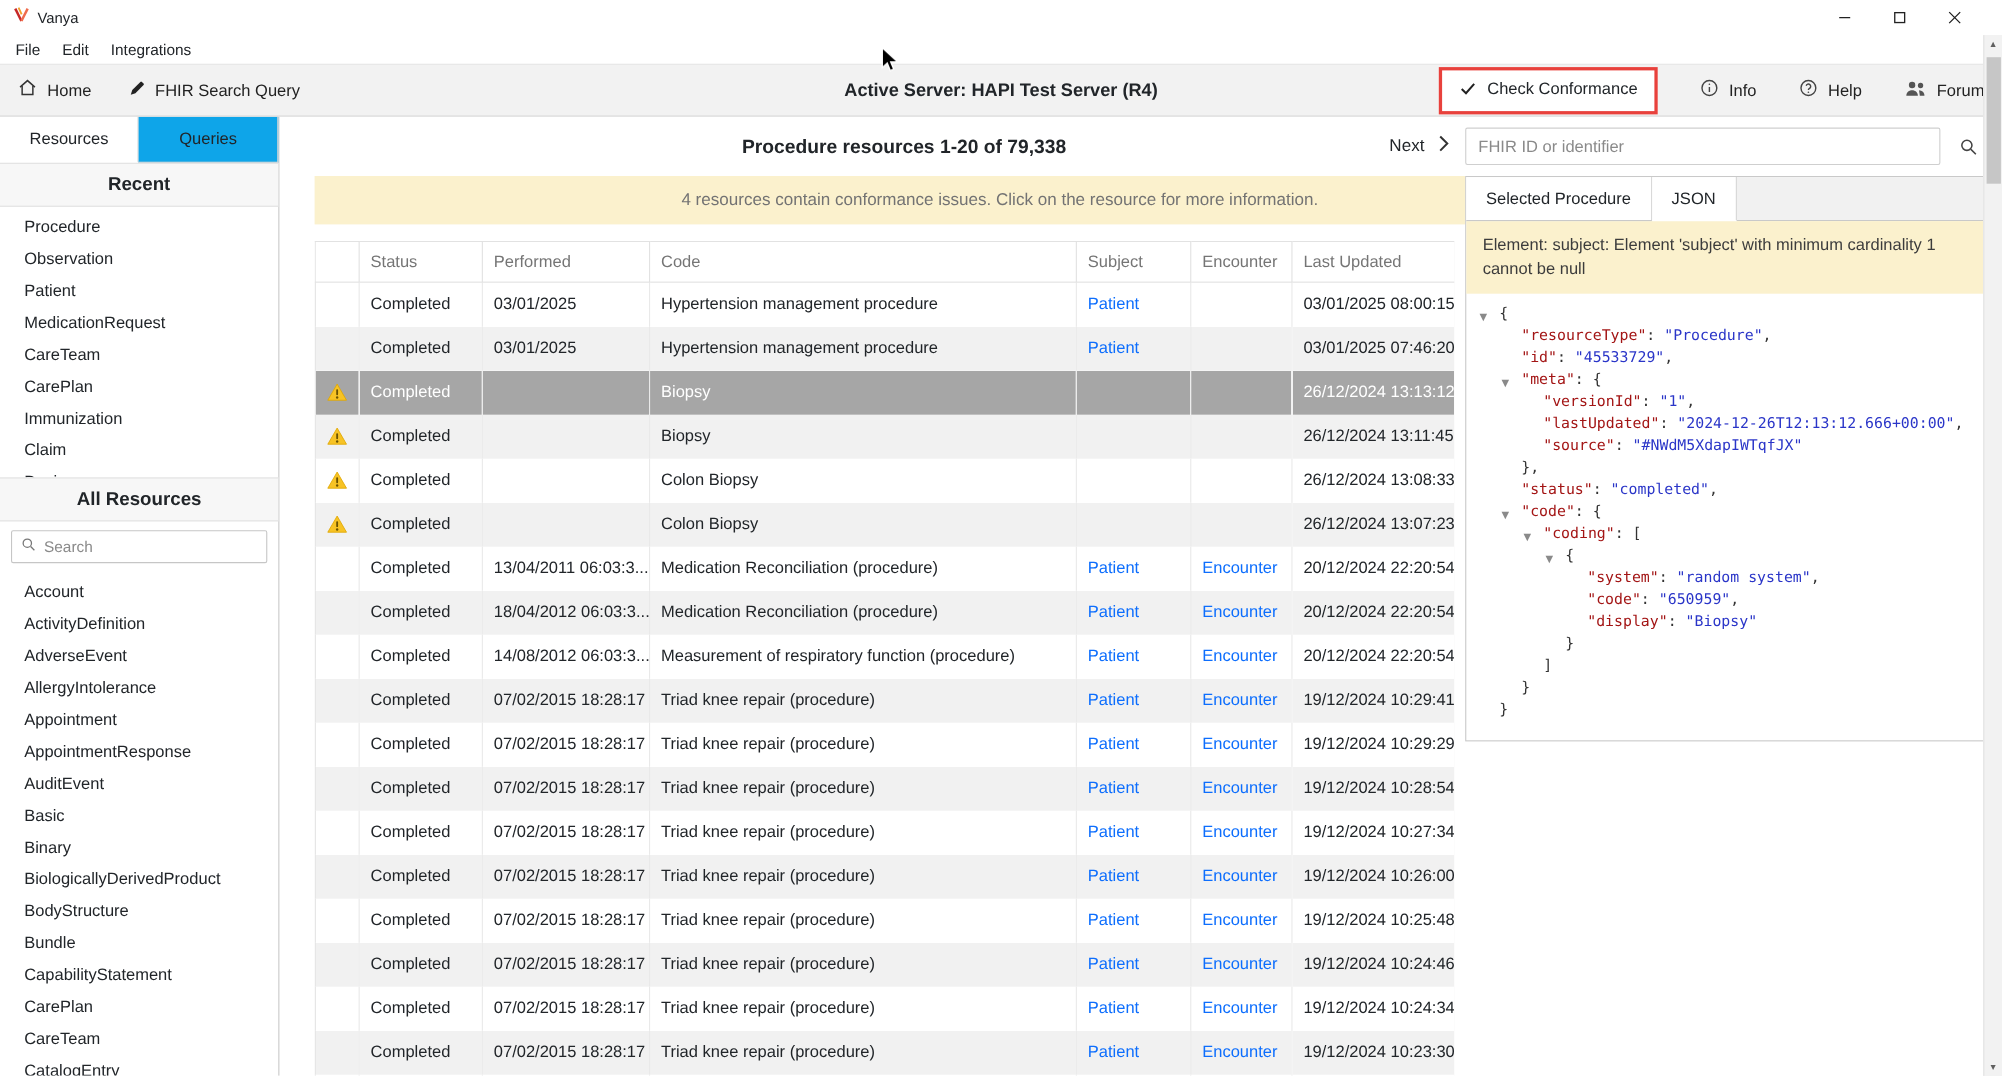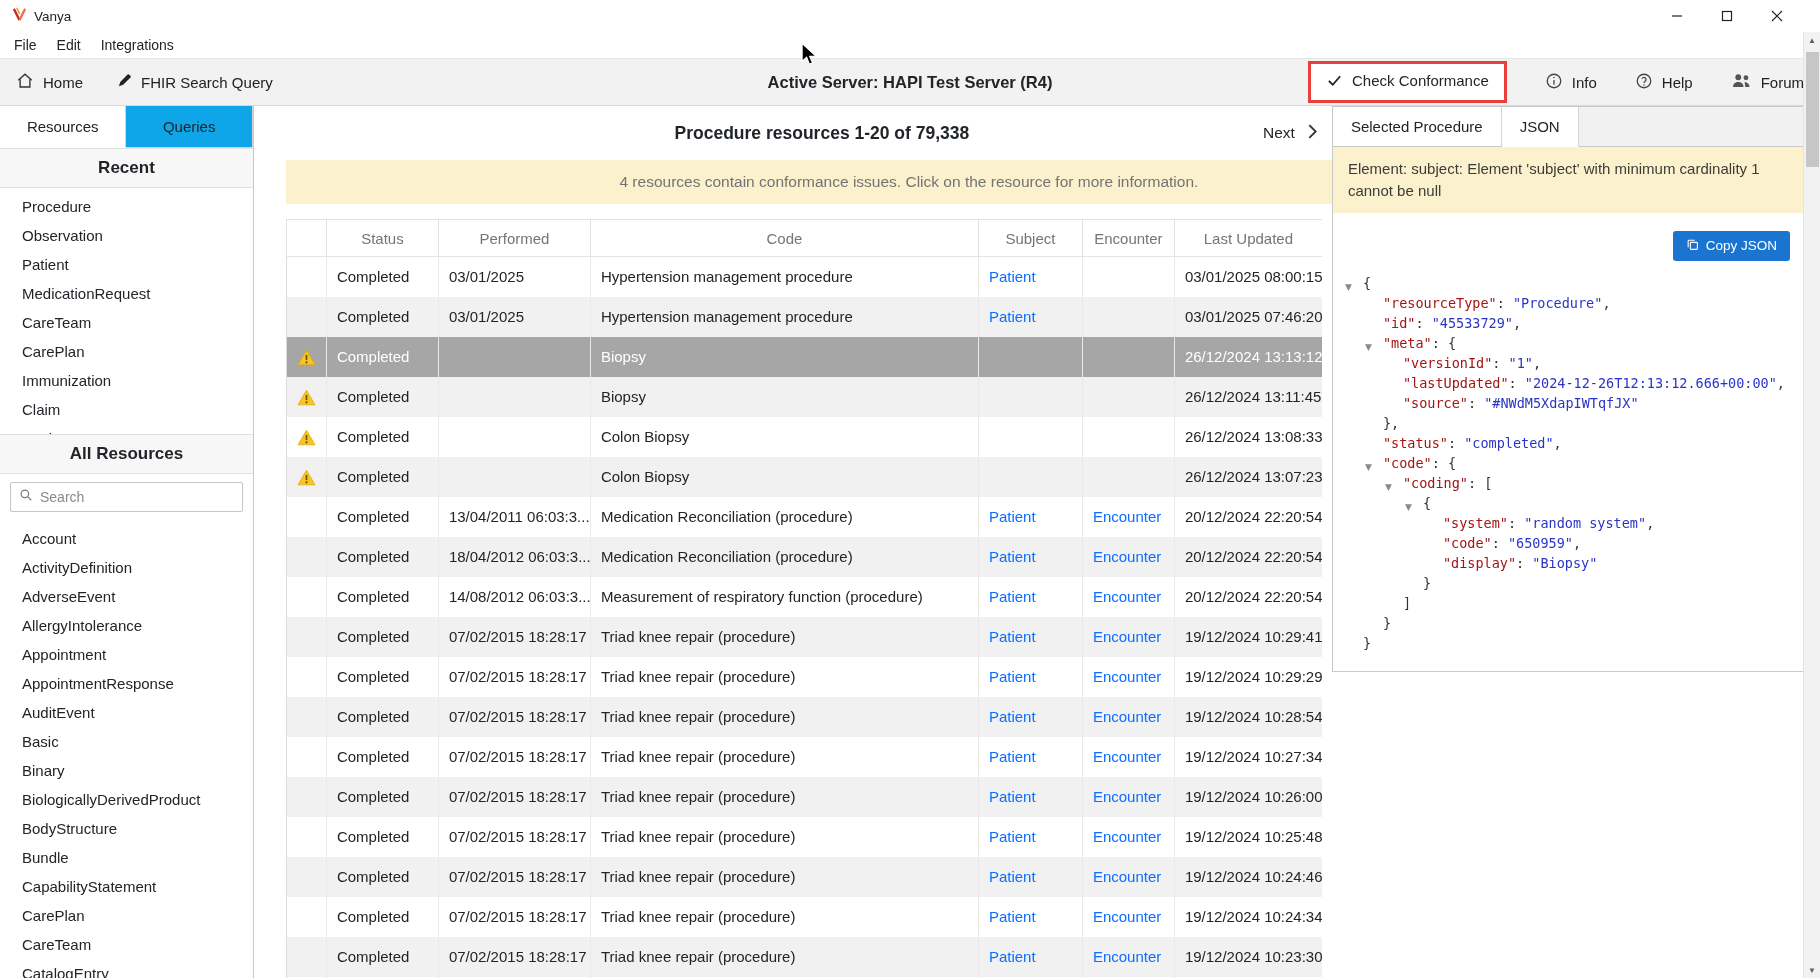--- a/index.html
+++ b/index.html
@@ -45,21 +45,21 @@
   .side-search input { border:none; outline:none; width:100%; font-size:14px; font-family:"Liberation Sans",sans-serif; background:transparent; }
 
   
   .main { width:1078px; padding-left:32px; display:flex; flex-direction:column; }
   .main-header { width:1036px; height:54px; position:relative; display:flex; align-items:center; justify-content:center; }
   .main-title { font-weight:bold; font-size:17.5px;padding-left:36px; }
   .next-btn { position:absolute; right:4px; display:flex; align-items:center; gap:12px; font-size:15.5px; }
   .banner { width:1246px; background:#fbf1cd; text-align:center; padding:13px 0; font-size:15.5px; color:#737373; margin-bottom:15px; }
   .table-wrap { width:1036px; flex:1; overflow:hidden; }
   table { width:1036px; border-collapse:collapse; table-layout:fixed; background:#fff; border:1px solid #dcdcdc; }
-  th { height:37px; font-weight:normal; color:#757575; text-align:center; padding:0 10px; font-size:15px;
+  th { height:37px; font-weight:normal; color:#757575; text-align:left; padding:0 10px; font-size:15px;
     border:1px solid #e2e2e2; white-space:nowrap; overflow:hidden; }
   td { height:40px; padding:0 10px; font-size:15px; border-right:1px solid #e9e9e9; white-space:nowrap; overflow:hidden; }
   tbody tr:nth-child(even) { background:#f1f1f1; }
   tbody tr.selected { background:#a6a6a6; }
   tbody tr.selected td { color:#fff; }
   .col-warn { padding:0; text-align:center; }
   .col-warn svg { vertical-align:middle; }
   .link { color:#0d6efd; }
 
   
@@ -447,35 +447,35 @@
               <td></td>
               <td></td>
               <td>19/12/2024 10:23:18</td>
             </tr>
           </tbody>
       </table>
     </div>
   </div>
 
   <div class="right-col">
+    <div class="search-row">
+      <input class="fhir-search" type="text" placeholder="FHIR ID or identifier" style="">
+      <span class="search-btn">
+          <svg width="17" height="17" viewBox="0 0 24 24" fill="none" stroke="#444" stroke-width="2">
+            <circle cx="10" cy="10" r="6.5"></circle>
+            <line x1="15.2" y1="15.2" x2="21.5" y2="21.5"></line>
+          </svg>
+        </span>
+    </div>
     <div class="panel">
       <div class="panel-tabs">
         <div class="panel-tab">Selected Procedure</div>
         <div class="panel-tab active">JSON</div>
       </div>
       <div class="panel-warning">Element: subject: Element 'subject' with minimum cardinality 1 cannot be null</div>
-      <div class="copy-row">
-        <button class="copy-btn">
-          <span><svg width="13" height="13" viewBox="0 0 24 24" fill="none" stroke="#fff" stroke-width="2">
-                <rect x="8" y="8" width="13" height="13" rx="1.5"></rect>
-                <path d="M16 4 H5.5 A1.5 1.5 0 0 0 4 5.5 V17"></path>
-              </svg></span>
-          <span>Copy JSON</span>
-        </button>
-      </div>
       <div class="json-tree" id="json-tree">
           <div class="json-line" style="padding-left: 22px;"><span class="jexp" style="left: 4px;">▼</span><span class="jp">{</span></div>
           <div class="json-line" style="padding-left: 42px;"><span class="jk">"resourceType"</span><span class="jp">: </span><span class="js">"Procedure"</span><span class="jp">,</span></div>
           <div class="json-line" style="padding-left: 42px;"><span class="jk">"id"</span><span class="jp">: </span><span class="js">"45533729"</span><span class="jp">,</span></div>
           <div class="json-line" style="padding-left: 42px;"><span class="jexp" style="left: 24px;">▼</span><span class="jk">"meta"</span><span class="jp">: {</span></div>
           <div class="json-line" style="padding-left: 62px;"><span class="jk">"versionId"</span><span class="jp">: </span><span class="js">"1"</span><span class="jp">,</span></div>
           <div class="json-line" style="padding-left: 62px;"><span class="jk">"lastUpdated"</span><span class="jp">: </span><span class="js">"2024-12-26T12:13:12.666+00:00"</span><span class="jp">,</span></div>
           <div class="json-line" style="padding-left: 62px;"><span class="jk">"source"</span><span class="jp">: </span><span class="js">"#NWdM5XdapIWTqfJX"</span></div>
           <div class="json-line" style="padding-left: 42px;"><span class="jp">},</span></div>
           <div class="json-line" style="padding-left: 42px;"><span class="jk">"status"</span><span class="jp">: </span><span class="js">"completed"</span><span class="jp">,</span></div>

